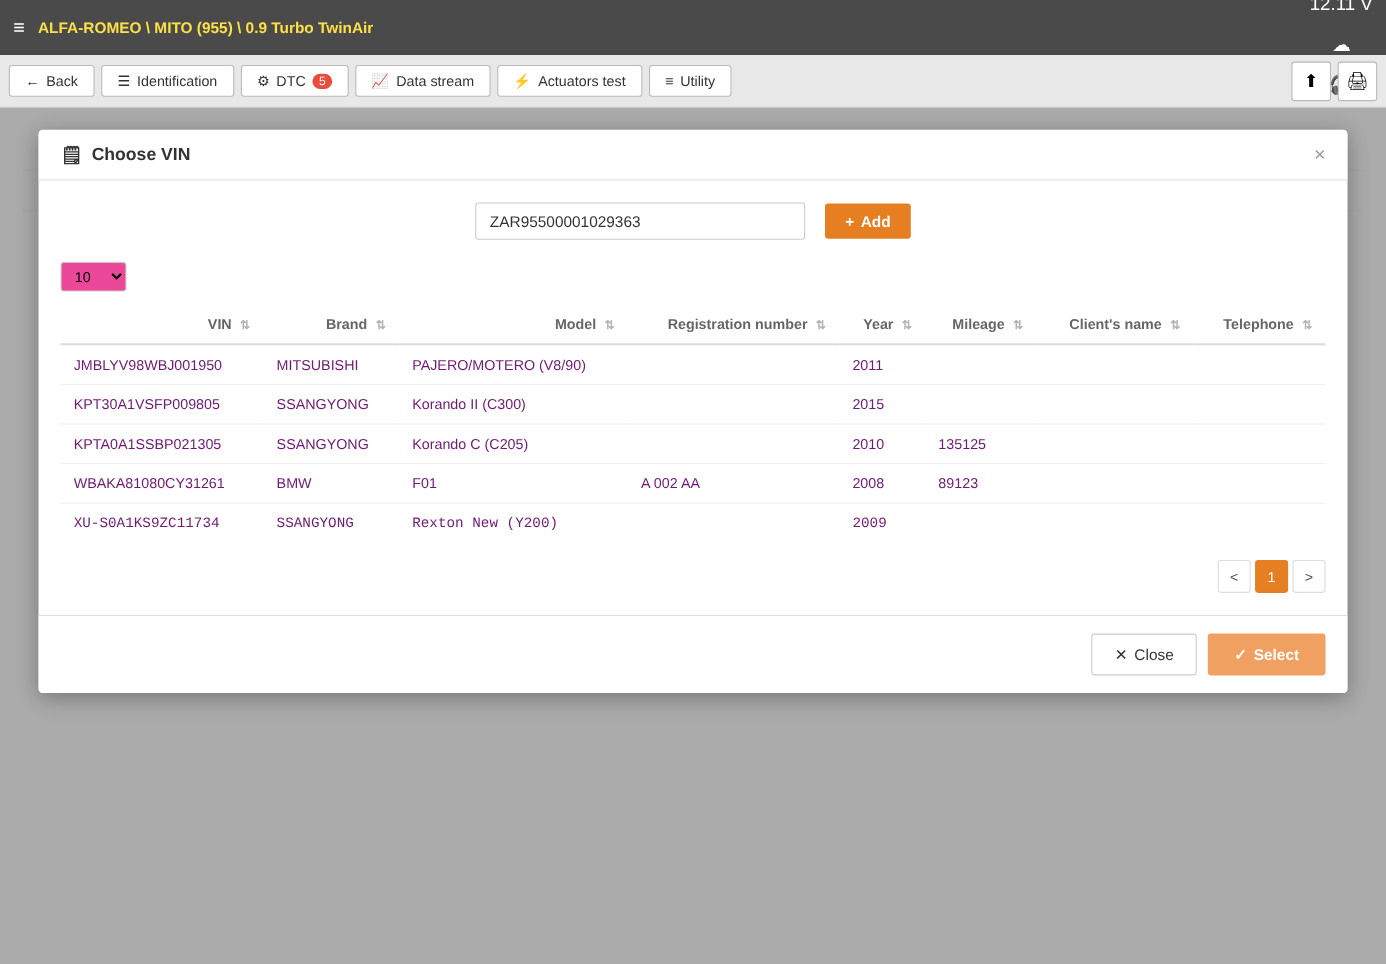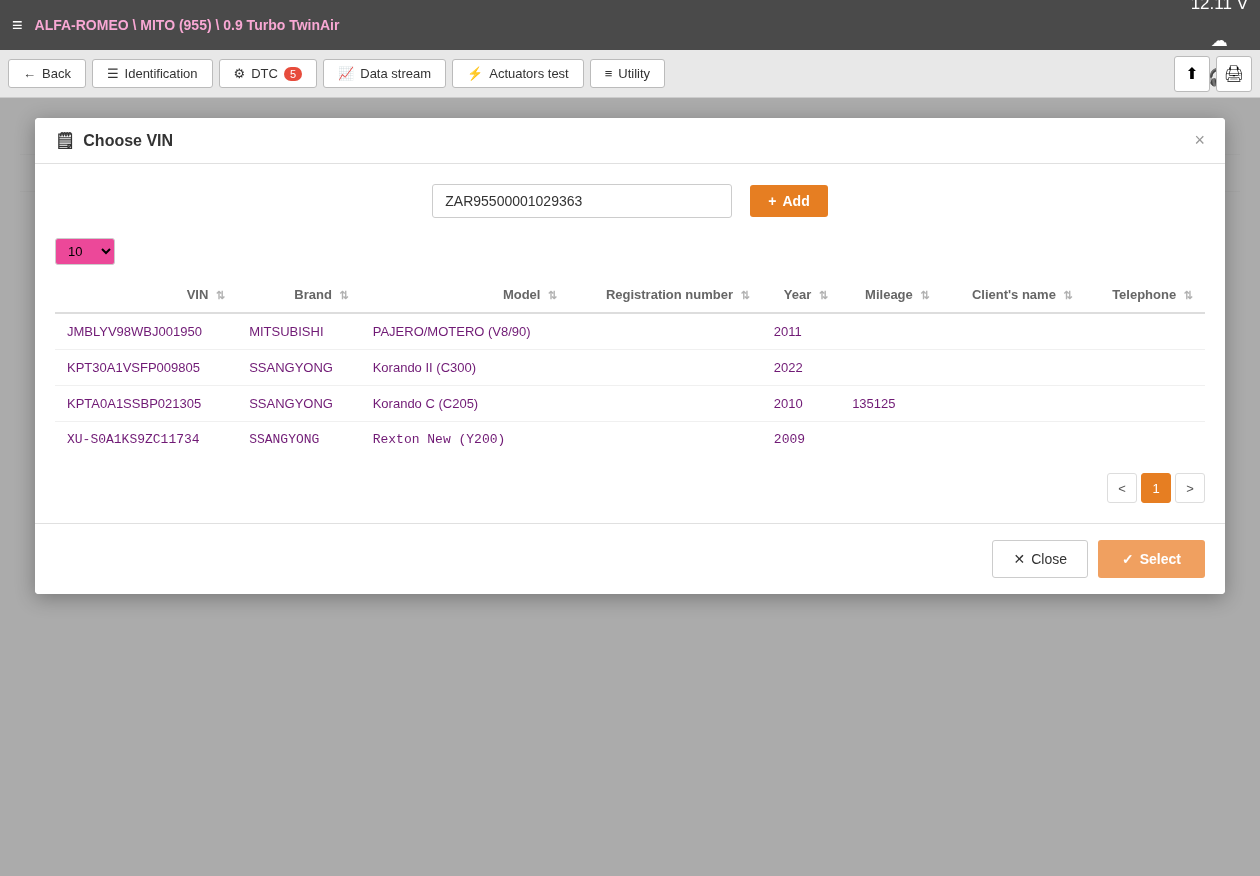--- a/index.html
+++ b/index.html
@@ -3,21 +3,21 @@
   <meta charset="utf-8">
   <style>
     * { box-sizing: border-box; margin: 0; padding: 0; }
     body { font-family: Arial, sans-serif; font-size: 14px; background: #d0d0d0; width: 1260px; height: 876px; overflow: hidden; position: relative; }
 
     
     .topbar {
       display: flex; align-items: center; background: #4a4a4a; height: 50px; padding: 0 12px; gap: 12px;
     }
     .topbar-menu-icon { color: #fff; font-size: 18px; cursor: pointer; }
-    .topbar-title { color: #f9a8d4; font-size: 14px; font-weight: bold; flex: 1; }
+    .topbar-title { color: #fde047; font-size: 14px; font-weight: bold; flex: 1; }
     .topbar-right { display: flex; align-items: center; gap: 16px; color: #fff; font-size: 17px; flex-direction: column; }
     .topbar-status { display: flex; align-items: center; gap: 4px; }
     .status-dot { width: 16px; height: 16px; background: #4caf50; border-radius: 50%; display: inline-block; }
 
     
     .toolbar {
       display: flex; align-items: center; background: #e8e8e8; height: 48px; padding: 0 8px; gap: 6px; border-bottom: 1px solid #ccc;
     }
     .toolbar-btn {
       display: flex; align-items: center; gap: 6px; padding: 6px 14px; background: #fff; border: 1px solid #bbb; border-radius: 3px; cursor: pointer; font-size: 13px; color: #333;
@@ -209,32 +209,42 @@
               <td>2011</td>
               <td></td>
               <td></td>
               <td></td>
             </tr>
             <tr>
               <td>KPT30A1VSFP009805</td>
               <td>SSANGYONG</td>
               <td>Korando II (C300)</td>
               <td></td>
-              <td>2022</td>
+              <td>2015</td>
               <td></td>
               <td></td>
               <td></td>
             </tr>
             <tr>
               <td>KPTA0A1SSBP021305</td>
               <td>SSANGYONG</td>
               <td>Korando C (C205)</td>
               <td></td>
               <td>2010</td>
               <td>135125</td>
+              <td></td>
+              <td></td>
+            </tr>
+            <tr>
+              <td>WBAKA81080CY31261</td>
+              <td>BMW</td>
+              <td>F01</td>
+              <td>A 002 AA</td>
+              <td>2008</td>
+              <td>89123</td>
               <td></td>
               <td></td>
             </tr>
             <tr>
               <td>XU-S0A1KS9ZC11734</td>
               <td>SSANGYONG</td>
               <td>Rexton New (Y200)</td>
               <td></td>
               <td>2009</td>
               <td></td>

